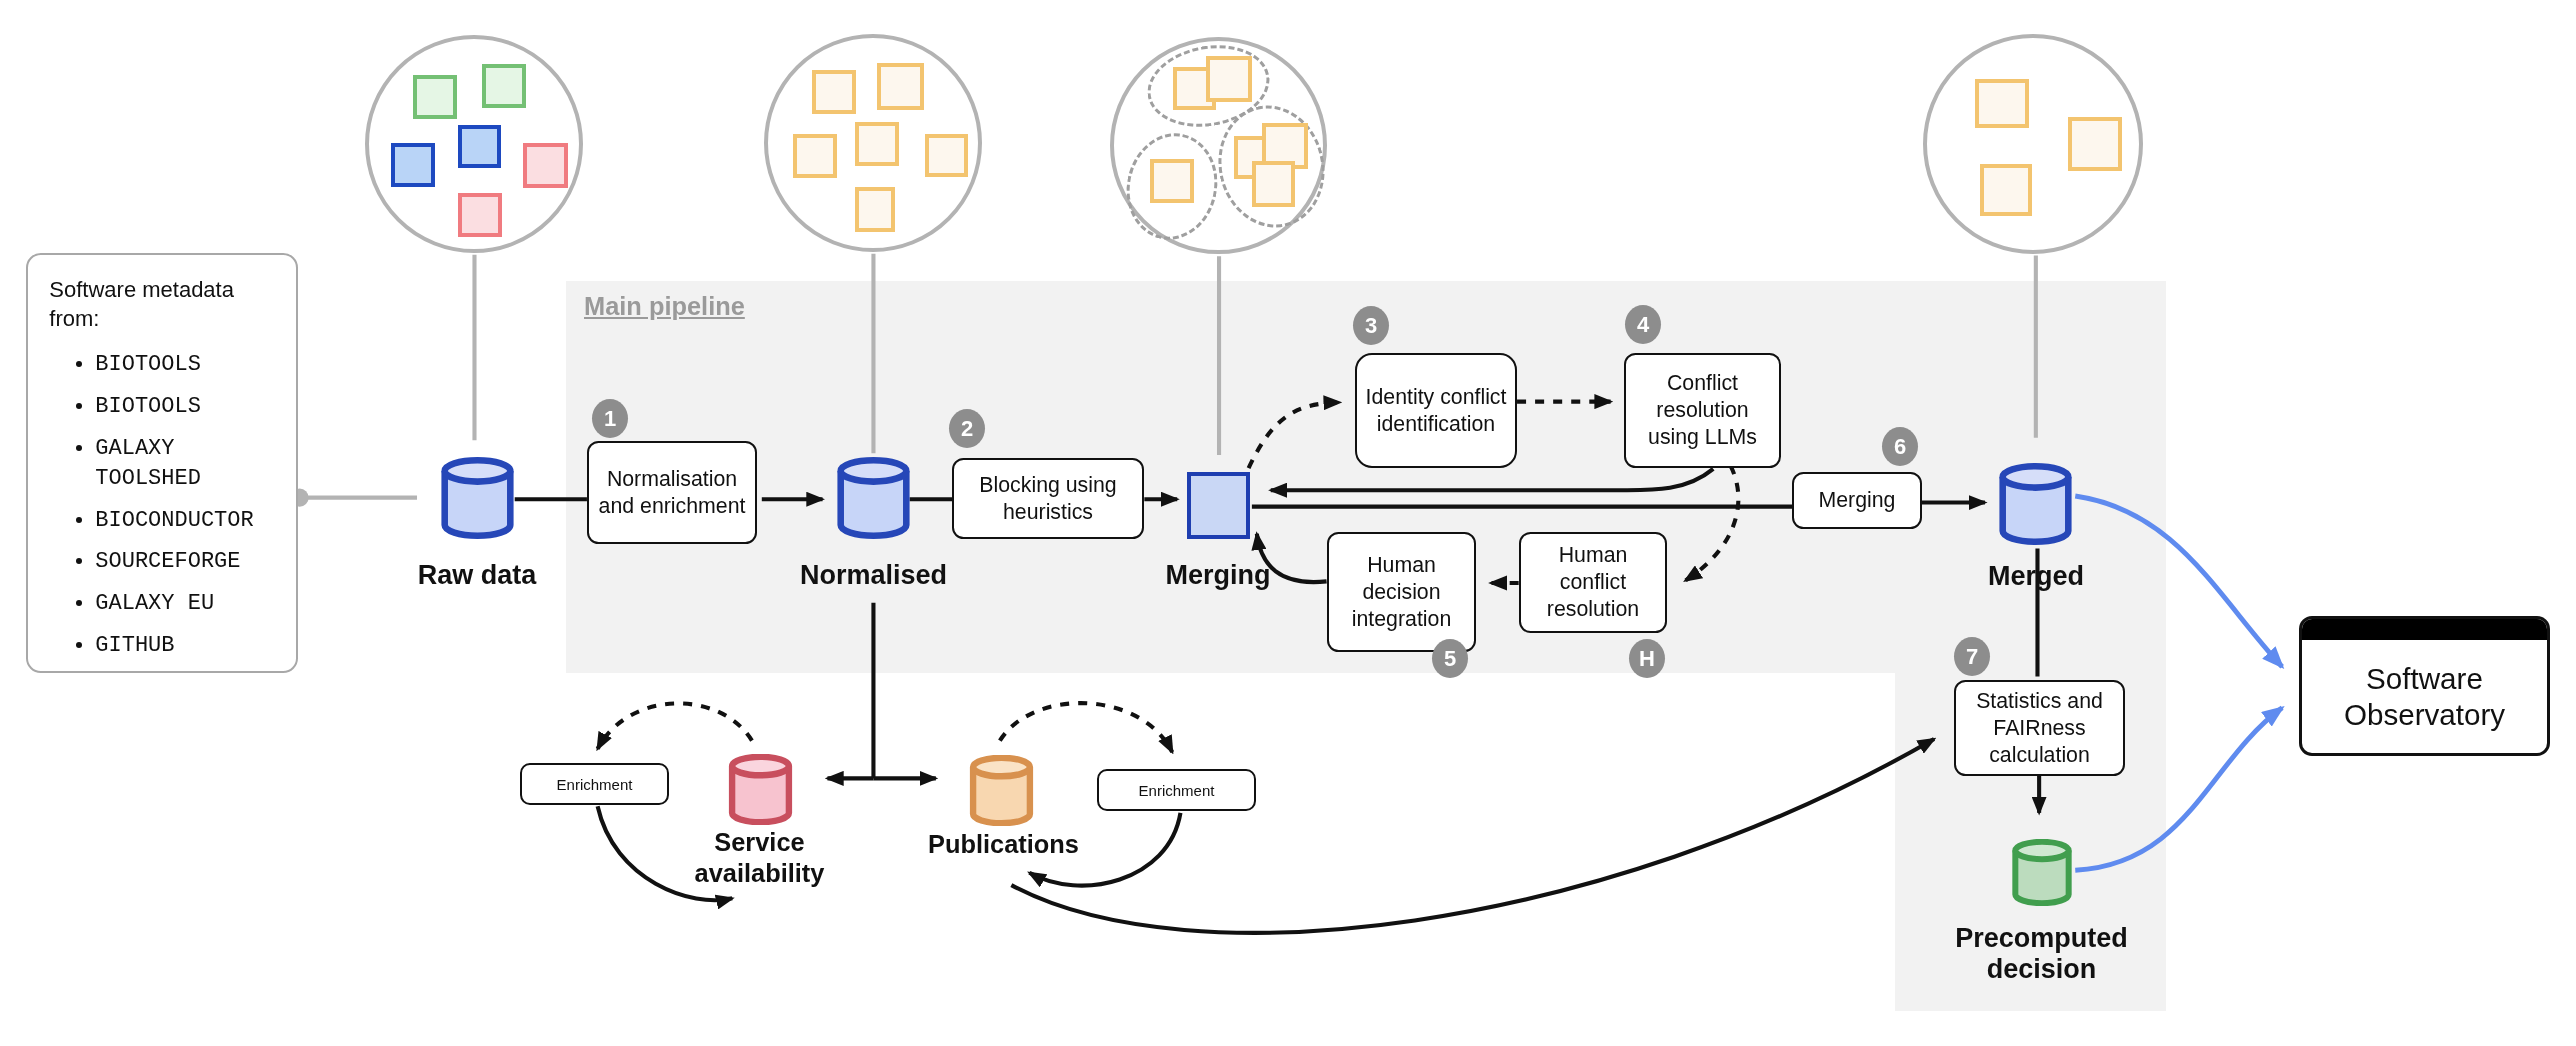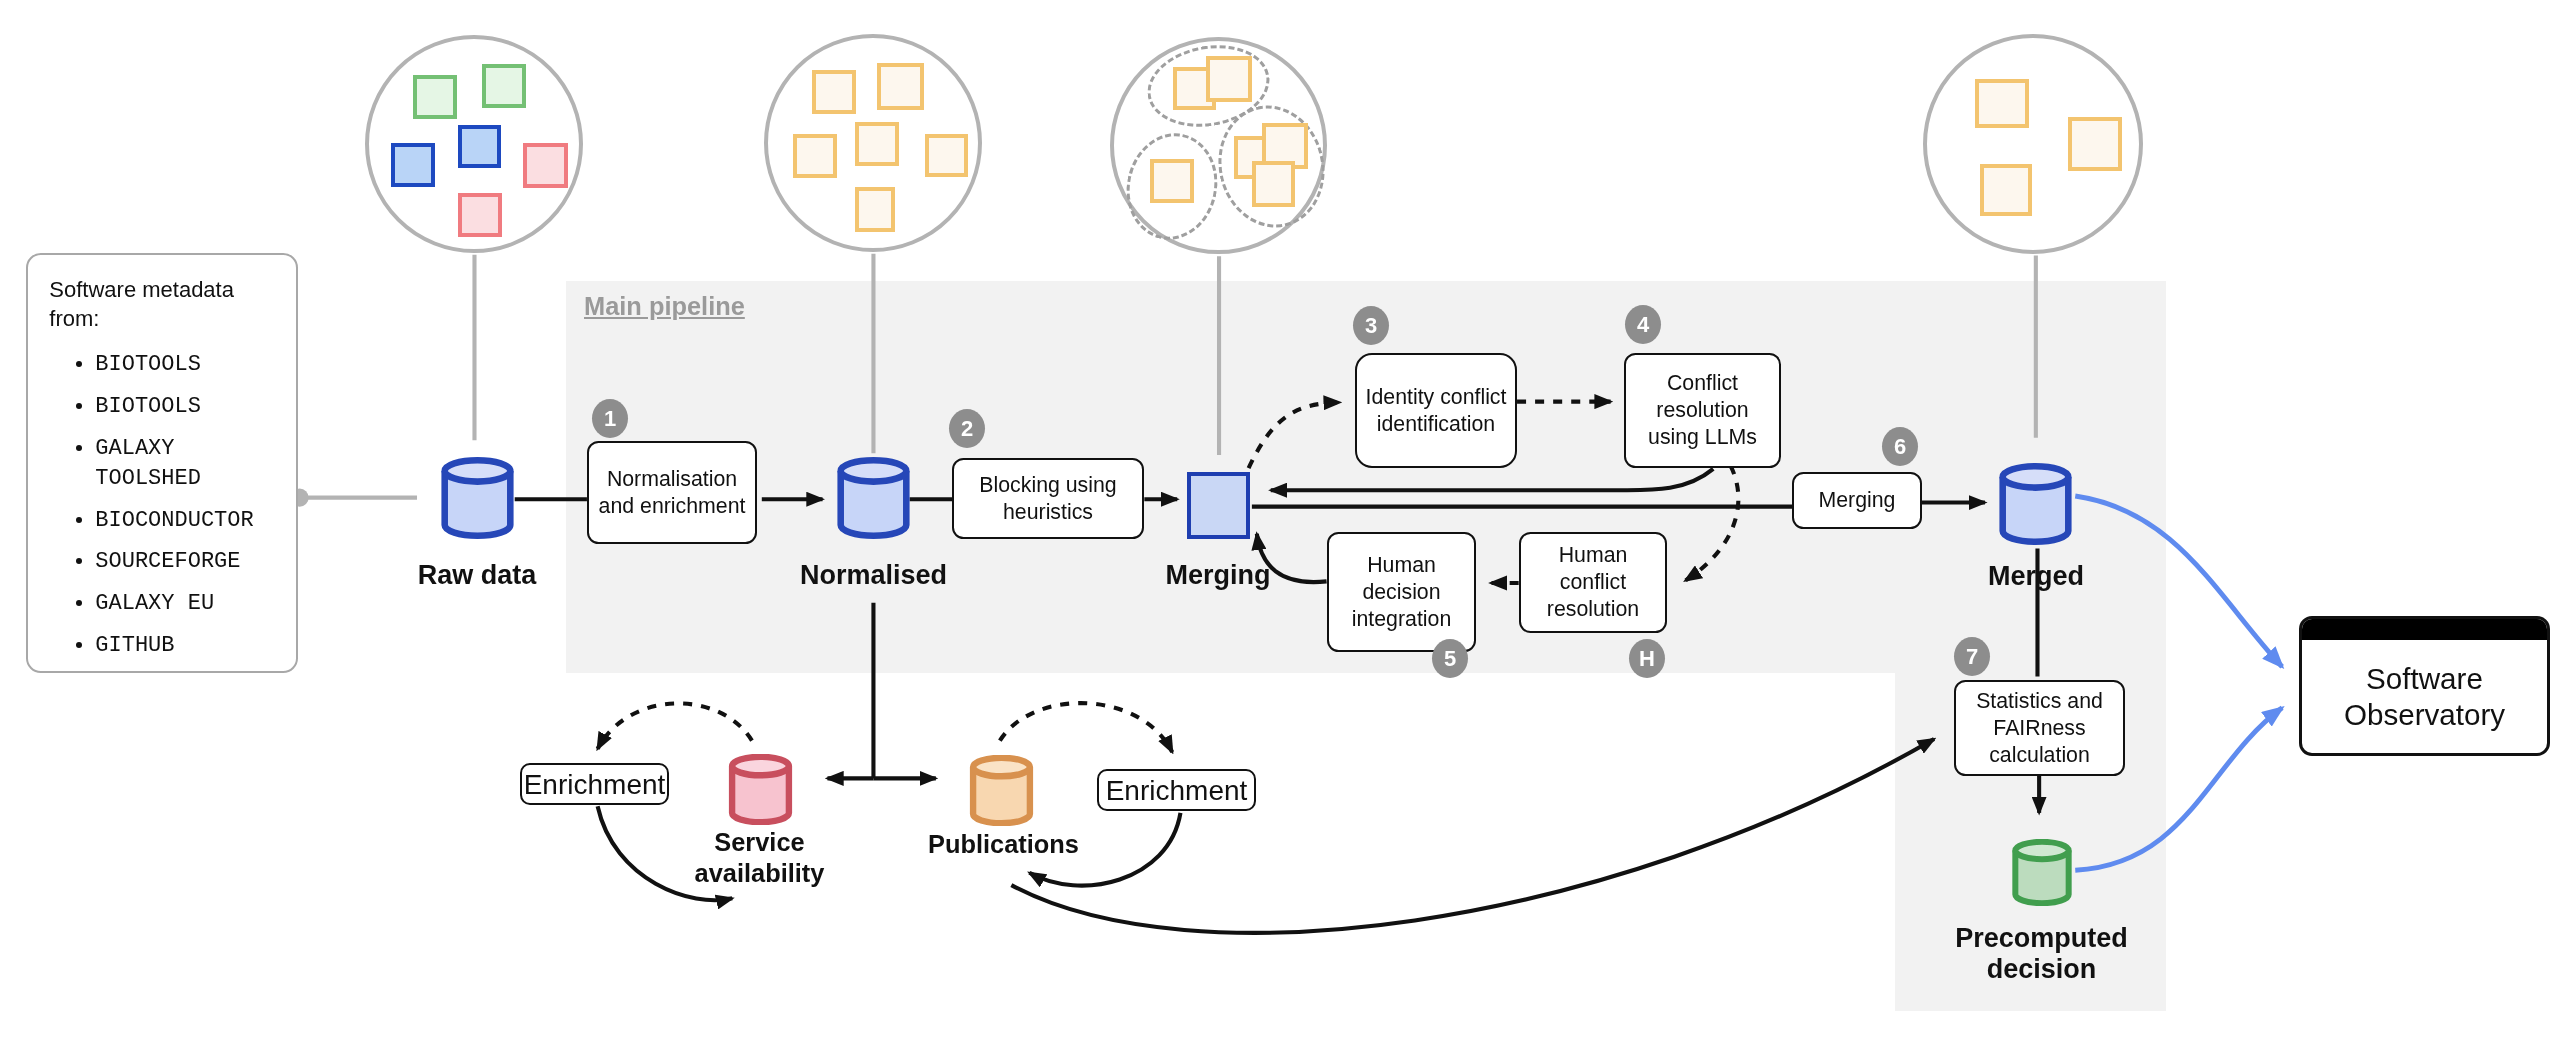--- a/index.html
+++ b/index.html
@@ -11,21 +11,21 @@
   
   .meta-panel{position:absolute;left:26px;top:253px;width:272px;height:420px;
       background:#fff;border:2.5px solid #a8a8a8;border-radius:14.8px;box-sizing:border-box;
       padding:19.7px 16.4px 8.2px 21.3px;font-size:22px;line-height:29.6px;}
   .meta-panel ul{margin:16.4px 0 0 0;padding-left:46px;font-family:Liberation Mono, monospace;}
   .meta-panel li{margin-bottom:12.3px;}
   
   .pbox{position:absolute;background:#fff;border:2.5px solid #111;border-radius:11.5px;
       box-sizing:border-box;display:flex;align-items:center;justify-content:center;
       text-align:center;font-size:21.3px;line-height:27px;padding:3.3px 6.6px;}
-  .pbox.small{border-radius:9.9px;font-size:28px;}
+  .pbox.small{border-radius:9.9px;font-size:15px;}
   
   .badge{position:absolute;width:36px;height:39px;border-radius:50%;background:#8d8d8d;
       color:#fff;font-weight:bold;font-size:22px;display:flex;align-items:center;
       justify-content:center;}
   
   .nlabel{position:absolute;font-weight:bold;font-size:27px;text-align:center;line-height:31px;}
   
   .dcircle{position:absolute;border:4.1px solid #b3b3b3;border-radius:50%;background:#fff;
       box-sizing:border-box;}
   .sq{position:absolute;box-sizing:border-box;border:4.1px solid;}

